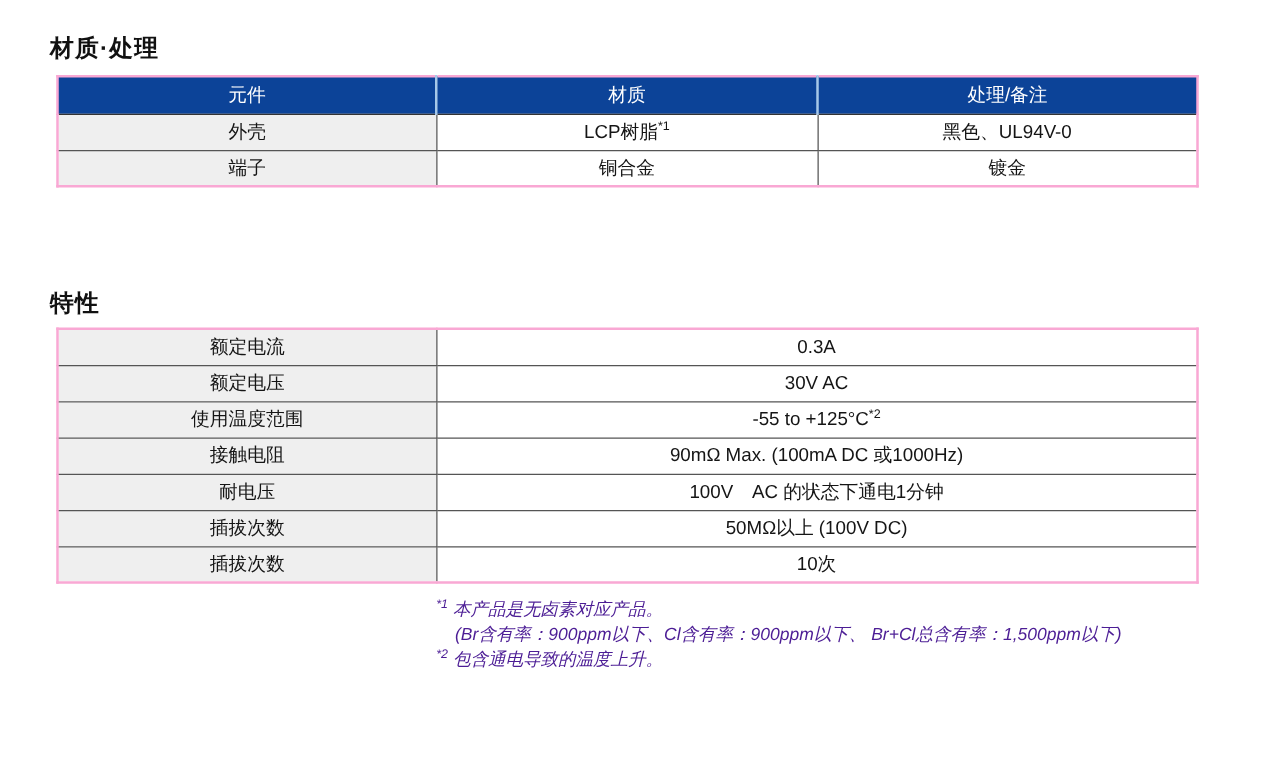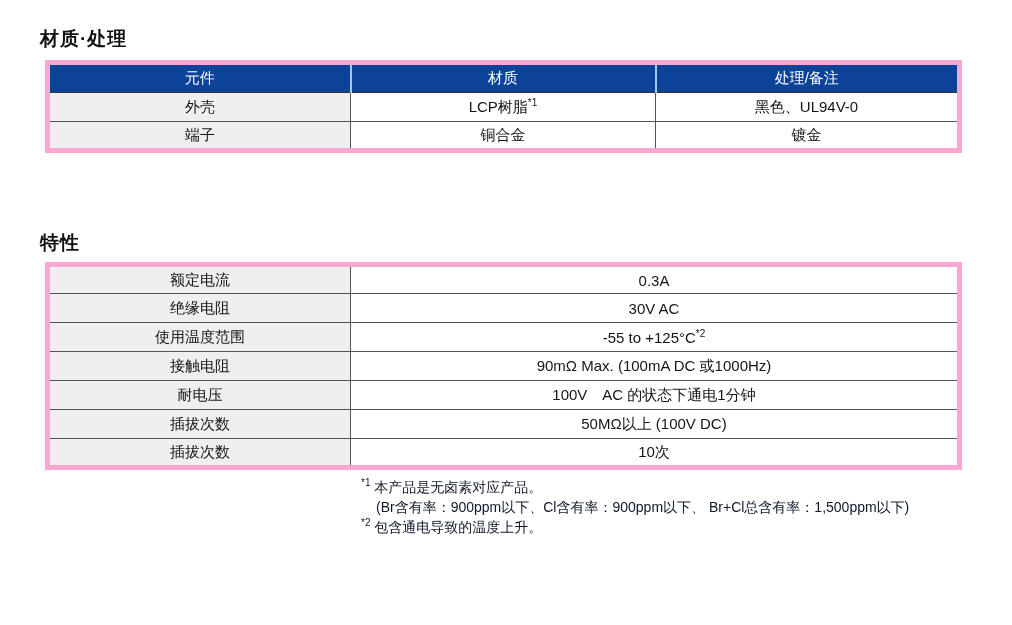--- a/index.html
+++ b/index.html
@@ -30,21 +30,21 @@
   }
   .title-material{top:26px;}
   .title-spec{top:230px;}
 
   table{
     position:absolute;
     left:45px;
     border-collapse:collapse;
     table-layout:fixed;
     width:912px;
-    border:5px solid #f9a8d4;
+    border:2px solid #f9a8d4;
   }
   .table-material{top:60px;}
   .table-spec{top:262px;}
 
   th{
     height:30px;
     background:var(--header-bg,#0c4398);
     color:#ffffff;
     font-weight:400;
     font-size:15px;
@@ -67,25 +67,26 @@
   td.label-cell{background:var(--label-bg,#efefef);}
 
   sup{
     font-size:10px;
     line-height:0;
     vertical-align:super;
   }
 
   .footnotes{
     position:absolute;
-    left:361px;
+    left:349px;
     top:477px;
     font-size:14px;
     line-height:20px;
-    color:#0f172a;
+    color:#4c1d95;
+    font-style:italic;
   }
   .fn-line{white-space:nowrap;}
   .fn-indent{padding-left:15px;text-align:right;}
   .footnotes sup{font-size:10px;}
 </style>
 </head>
 <body>
 
 <div class="page">
 
@@ -124,21 +125,21 @@
     <colgroup>
       <col style="width:303px">
       <col style="width:609px">
     </colgroup>
     <tbody>
       <tr>
         <td class="label-cell">额定电流</td>
         <td><span>0.3A</span><sup></sup></td>
       </tr>
       <tr>
-        <td class="label-cell">绝缘电阻</td>
+        <td class="label-cell">额定电压</td>
         <td><span>30V AC</span><sup></sup></td>
       </tr>
       <tr>
         <td class="label-cell">使用温度范围</td>
         <td><span>-55 to +125°C</span><sup>*2</sup></td>
       </tr>
       <tr>
         <td class="label-cell">接触电阻</td>
         <td><span>90mΩ Max. (100mA DC 或1000Hz)</span><sup></sup></td>
       </tr>

